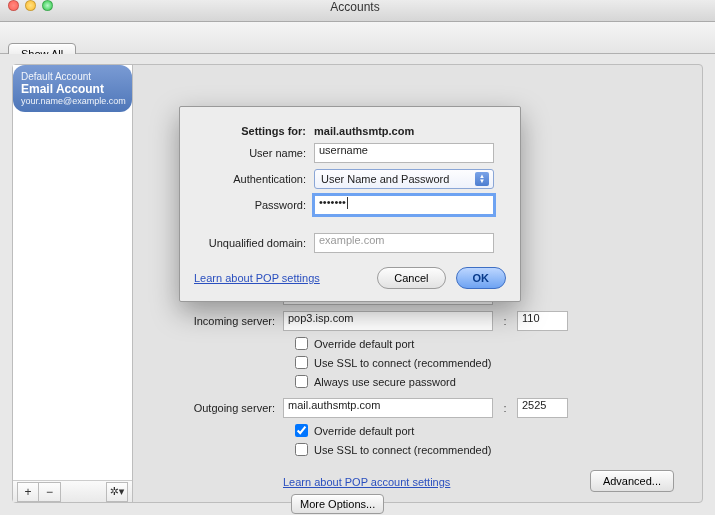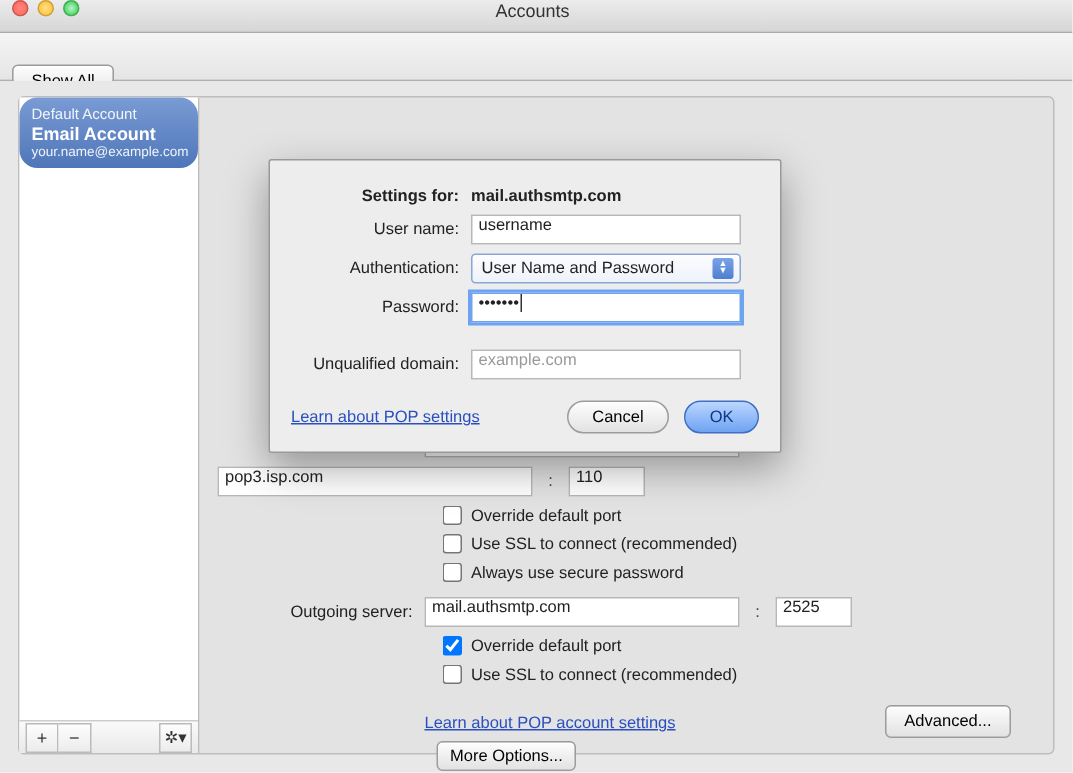--- a/index.html
+++ b/index.html
@@ -48,21 +48,21 @@
   .sheet .row{margin:6px 0;}
   .sheet .lbl{width:112px;}
   .select-osx{height:20px;border:1px solid #8aa6d6;border-radius:3px;background:linear-gradient(#fdfdff,#eef2fb);display:flex;align-items:center;justify-content:space-between;padding:0 4px 0 6px;width:180px;font-size:11px;}
   .sel-arrows{width:14px;height:14px;background:linear-gradient(#7aa3e8,#4d7ed0);border-radius:2px;display:flex;flex-direction:column;align-items:center;justify-content:center;color:#fff;font-size:6px;line-height:5px;}
   .sheet .inp{width:180px;}
   .focus{outline:2px solid #6ea3f2; outline-offset:0; border-color:#6ea3f2;}
   .placeholder{color:#9a9a9a;}
   .sheet-foot{display:flex;justify-content:space-between;align-items:center;margin-top:14px;}
   .sheet-btns{display:flex;gap:10px;}
   .rbtn{height:22px;padding:0 16px;border-radius:11px;border:1px solid #9c9c9c;background:linear-gradient(#fdfdfd,#e2e2e2);font-size:11px;}
-  .rbtn.primary{border-color:#3e6fc4;background:linear-gradient(#bcd6ff,#6ea3f2);color:#083a8a;font-weight:normal;}
+  .rbtn.primary{border-color:#3e6fc4;background:linear-gradient(#bcd6ff,#6ea3f2);color:#083a8a;font-weight:bold;}
 
   .indent{width:138px;}
 </style>
 </head>
 <body>
 <div class="frame">
 
   <div class="titlebar">
     <div class="traffic">
       <div class="tl red"></div>
@@ -99,20 +99,21 @@
 
       <div class="main">
         <div style="height:210px"></div>
 
         <div class="row">
           <div class="lbl">Password:</div>
           <div class="inp w1"><span>••••</span></div>
         </div>
 
         <div class="row">
+          <div class="lbl">Incoming server:</div>
           <div class="inp w1"><span>pop3.isp.com</span></div>
           <div class="colon">:</div>
           <div class="inp wport"><span>110</span></div>
         </div>
         <div class="row">
             <div class="indent"></div>
             <div class="chkrow">
               <input type="checkbox" style="">
               <span>Override default port</span>
             </div>

